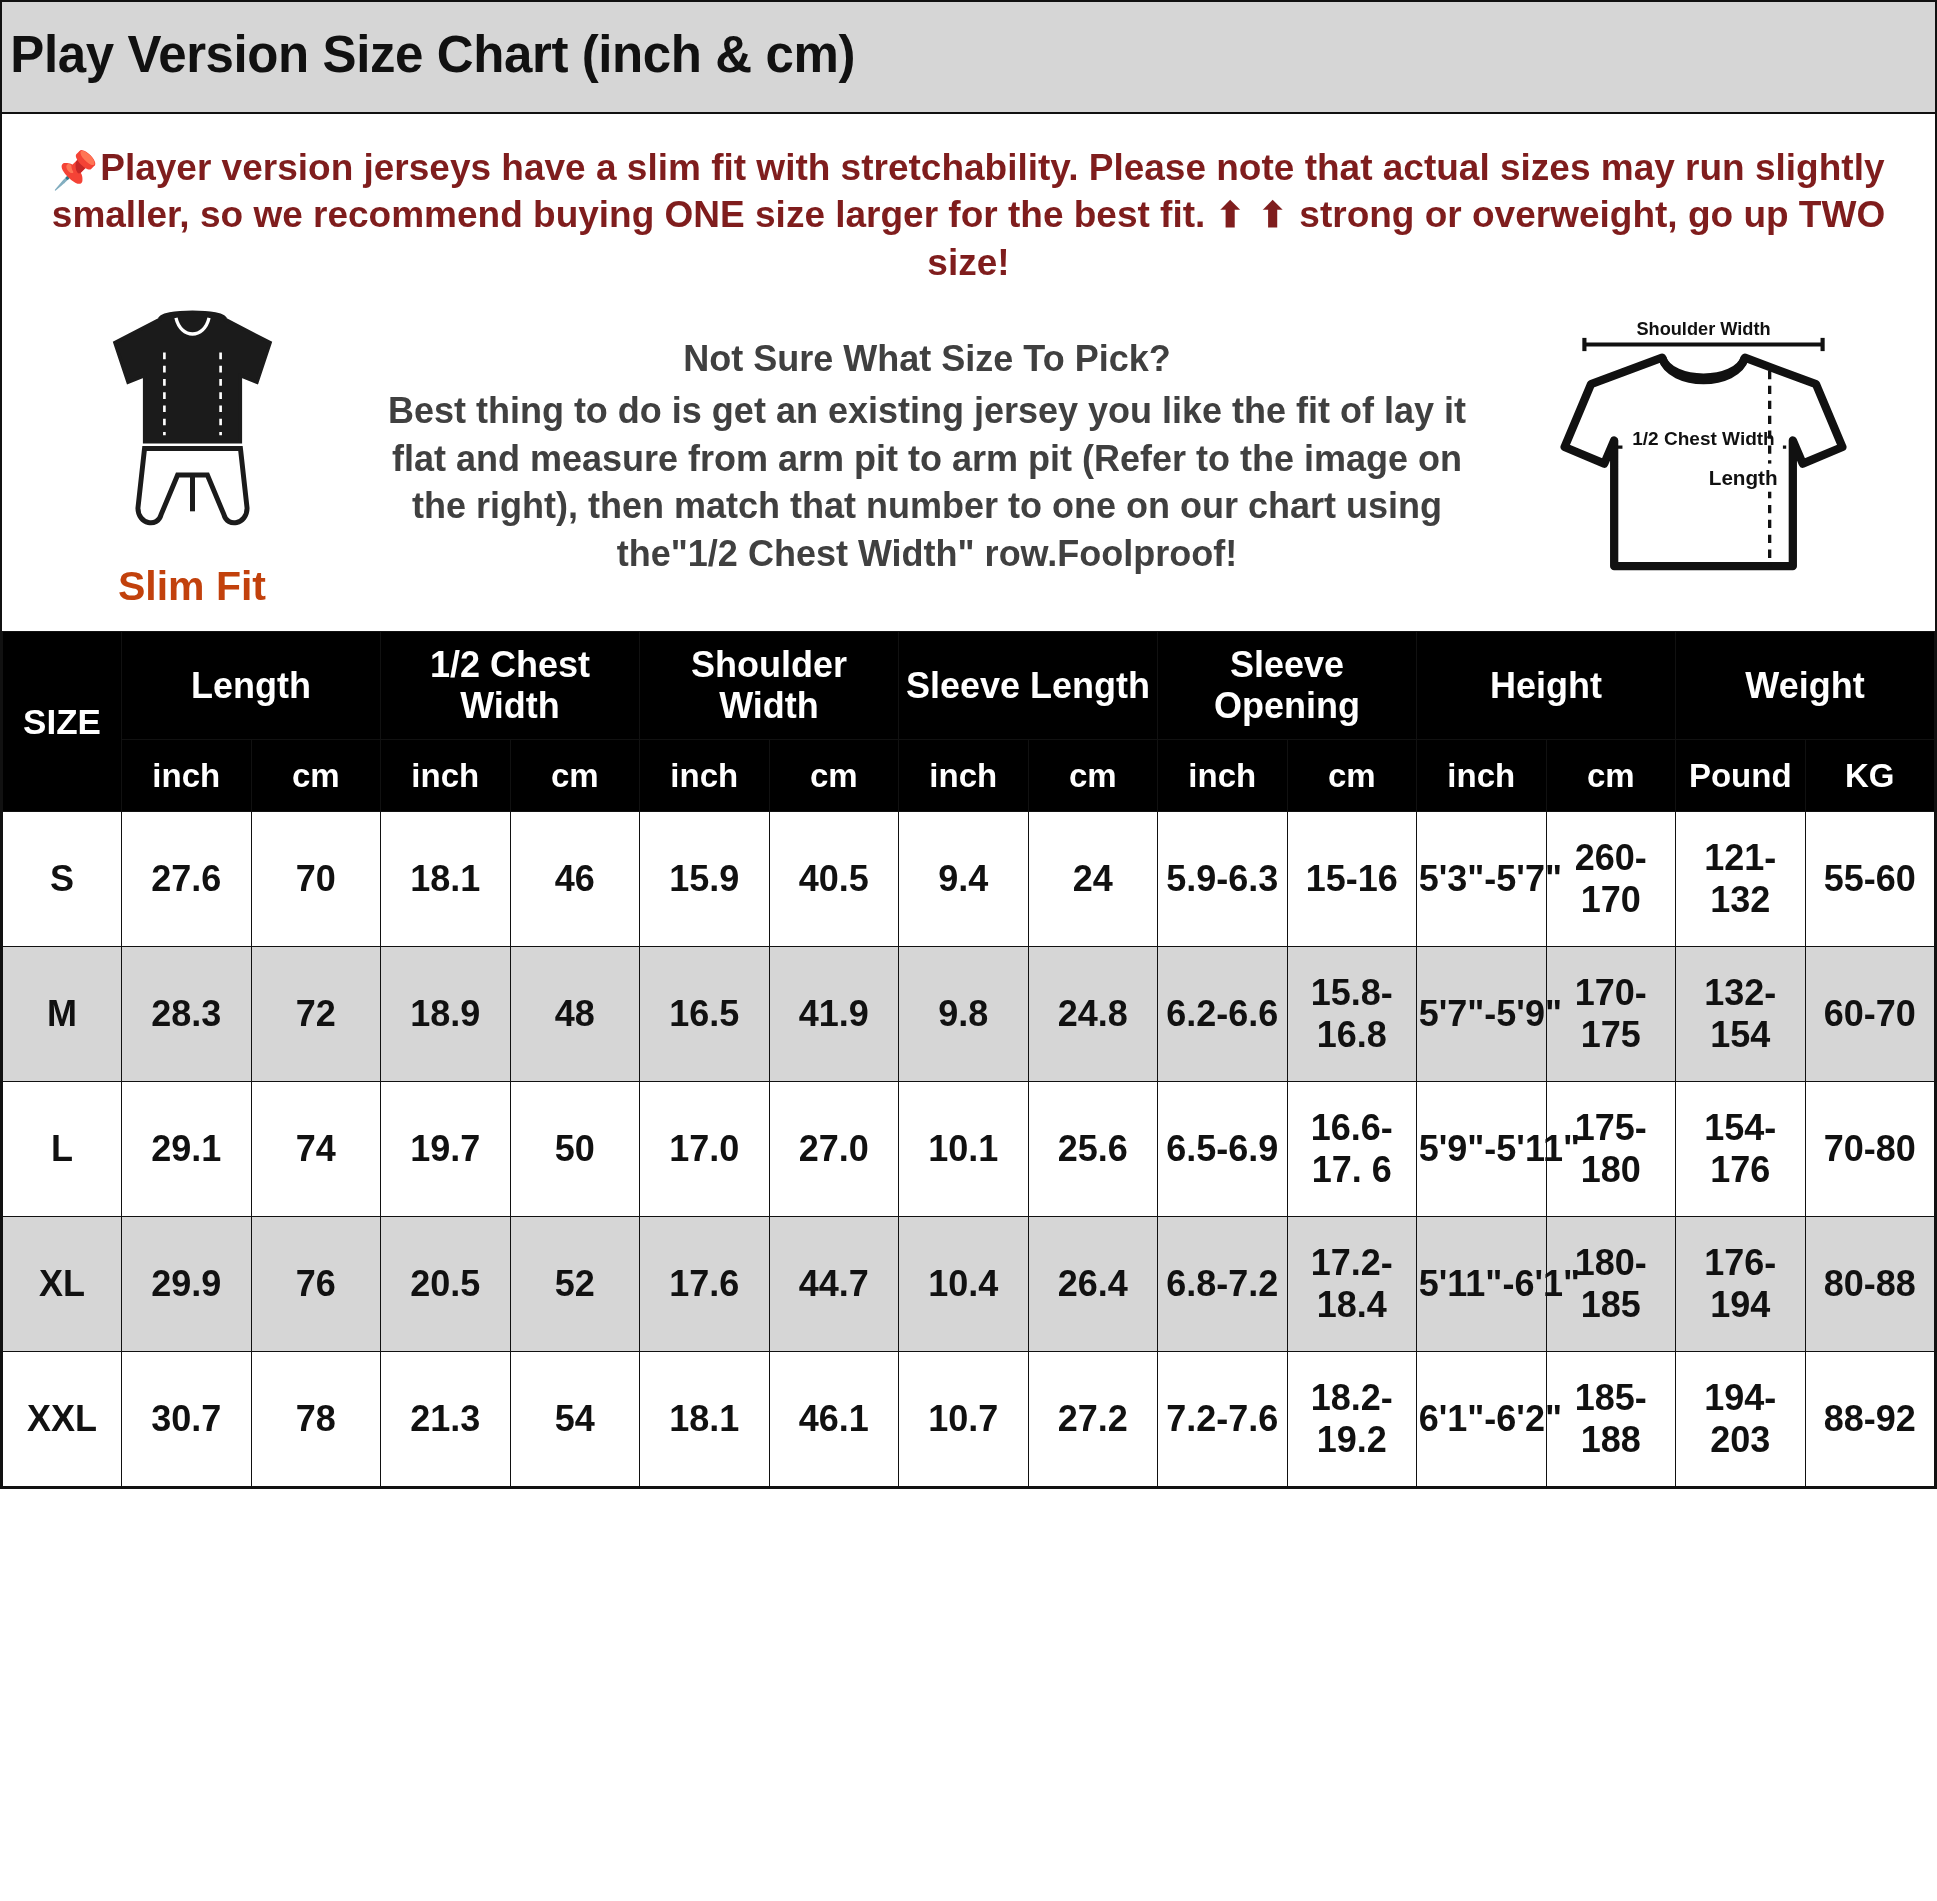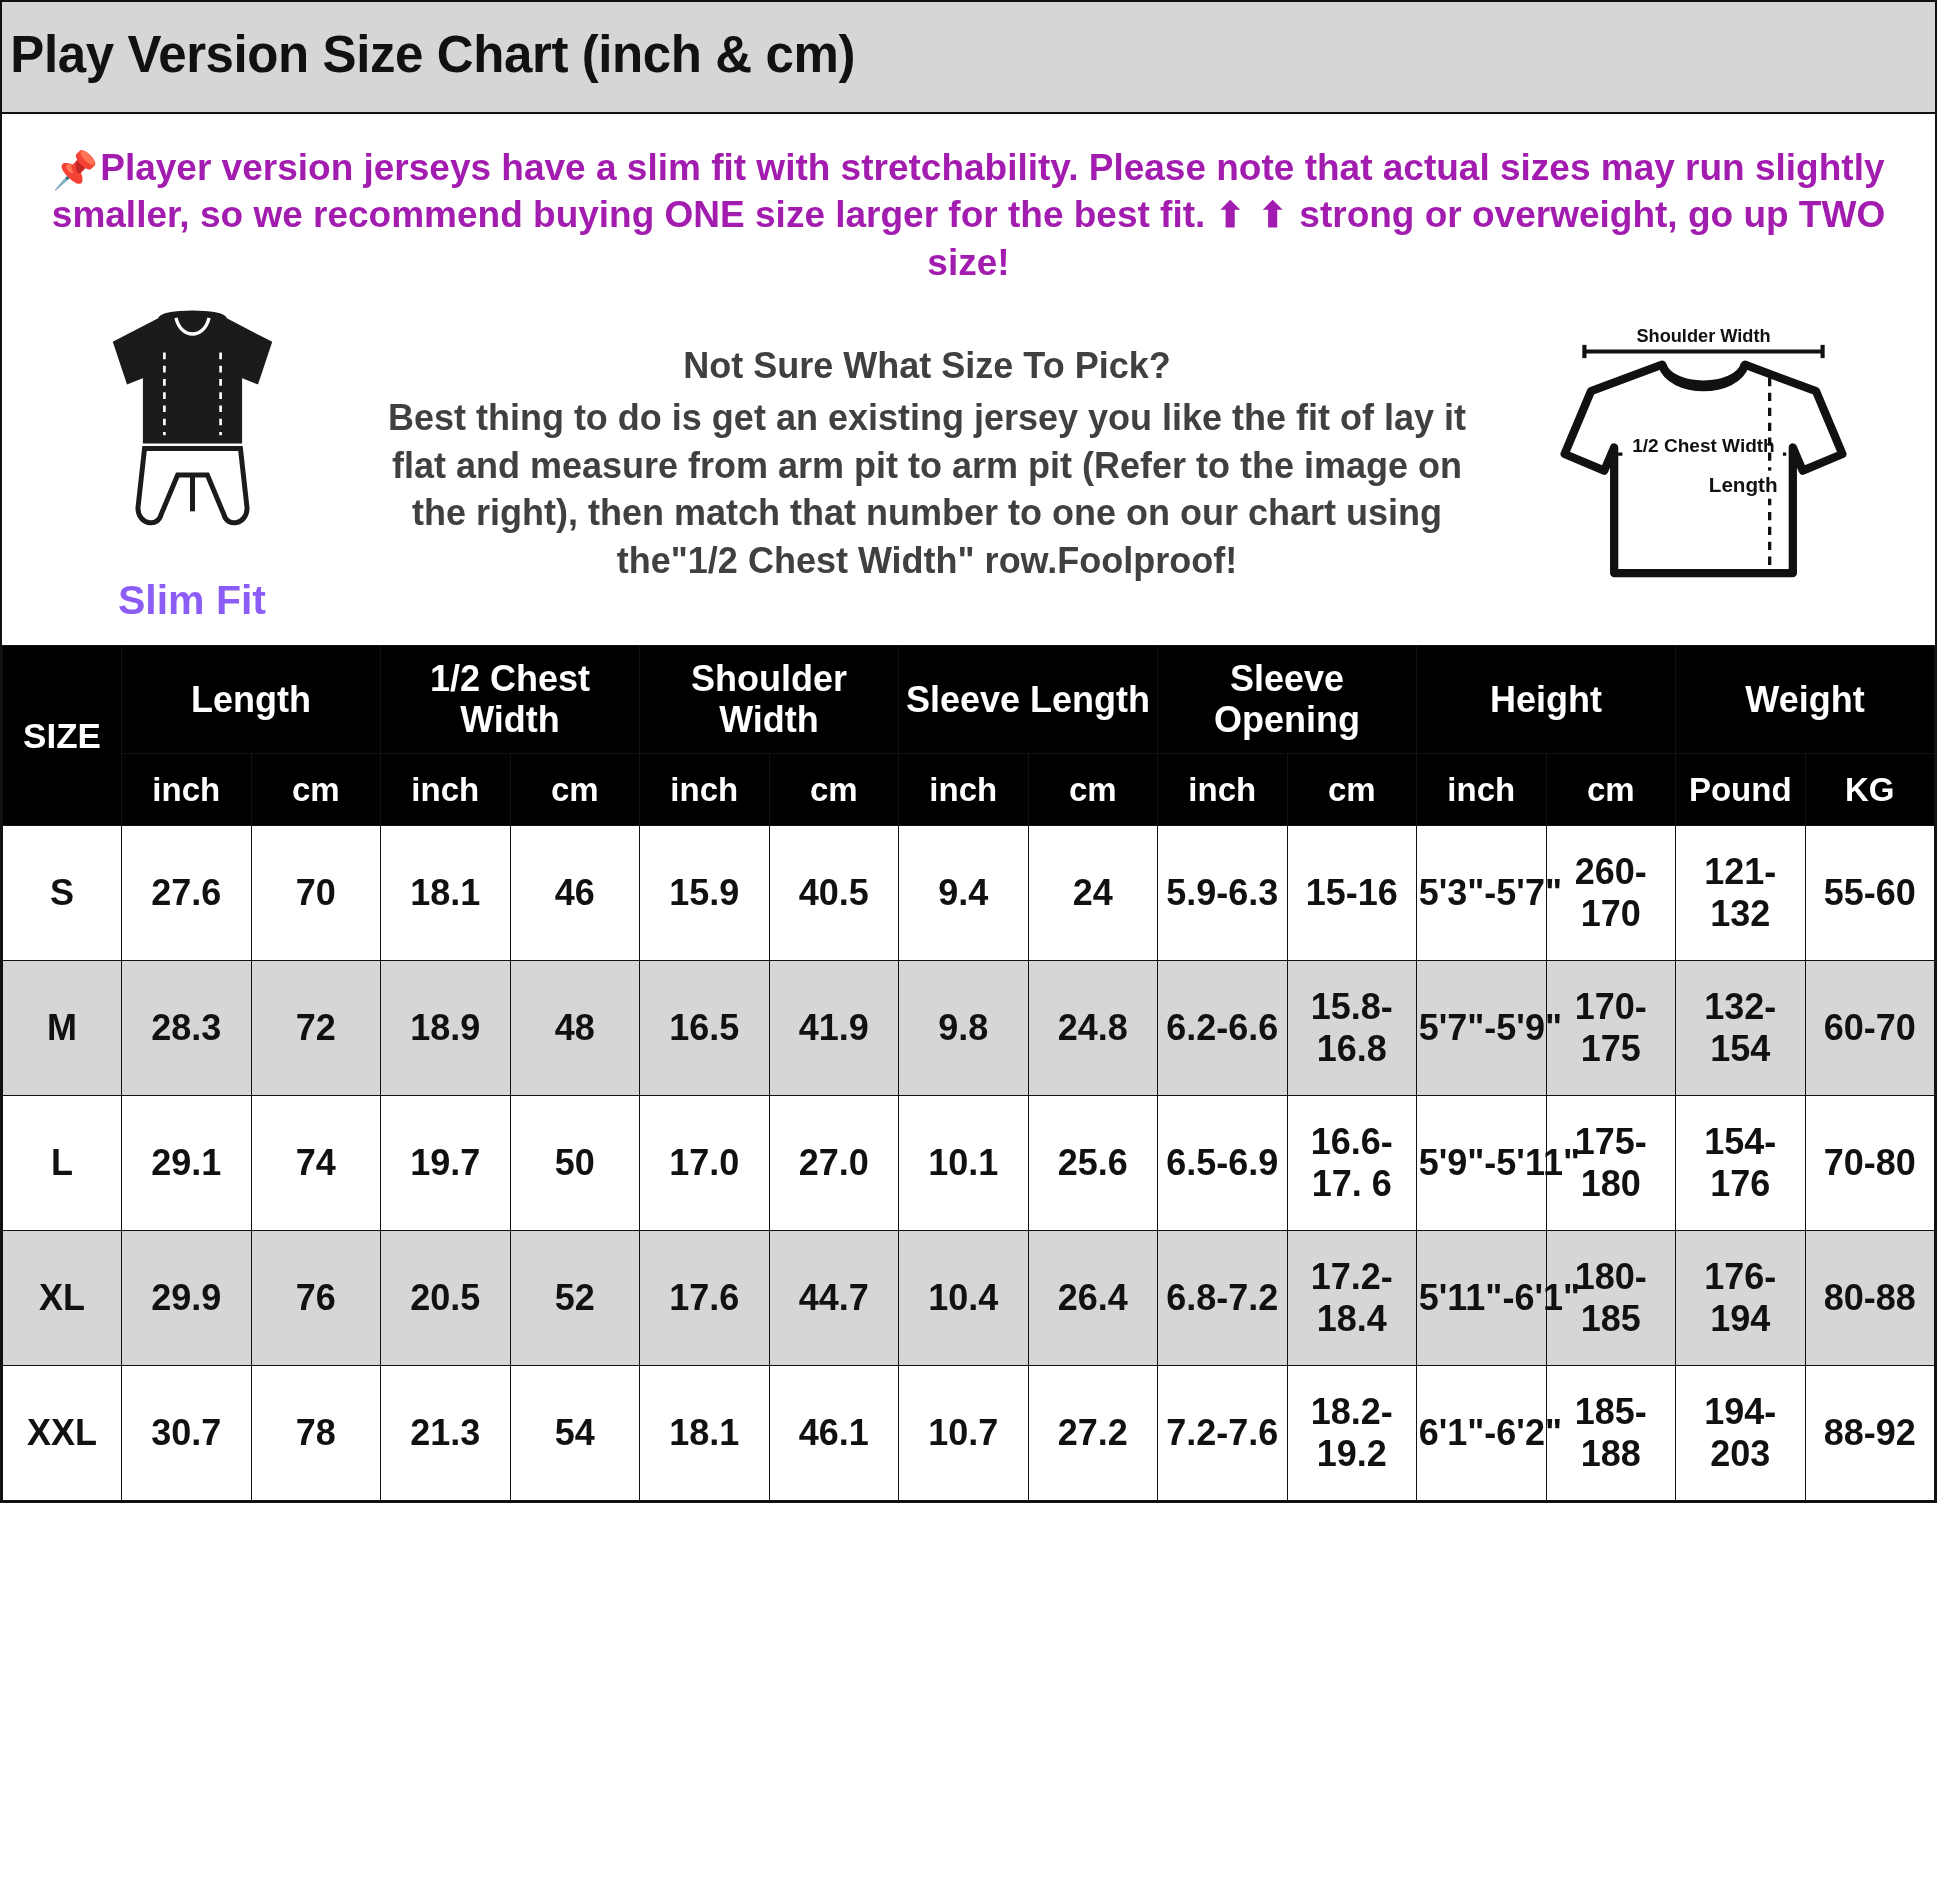--- a/index.html
+++ b/index.html
@@ -26,21 +26,21 @@
   }
   .title-bar h1 {
     margin: 0;
     font-size: 51px;
     font-weight: bold;
     color: #111;
     letter-spacing: -0.4px;
   }
   
   .notice {
-    color: #a21caf;
+    color: #7f1d1d;
     font-weight: bold;
     font-size: 37px;
     line-height: 1.28;
     text-align: center;
     padding: 30px 28px 8.3px 28px;
   }
   .pin-icon {
     display: inline-block;
     transform: translateY(3.3px);
     margin-right: 1.7px;
@@ -56,22 +56,22 @@
     padding: 8.3px 16.5px 21.5px 16.5px;
   }
   .slimfit-col {
     width: 347px;
     flex: 0 0 347px;
     text-align: center;
   }
   .slimfit-label {
     font-size: 41px;
     font-weight: bold;
-    color: #8b5cf6;
-    margin-top: 23px;
+    color: #c2410c;
+    margin-top: 9px;
   }
   .advice-col {
     flex: 1 1 auto;
     text-align: center;
     padding: 0 16.5px;
   }
   .advice-col p {
     margin: 0;
     font-size: 36px;
     font-weight: bold;

